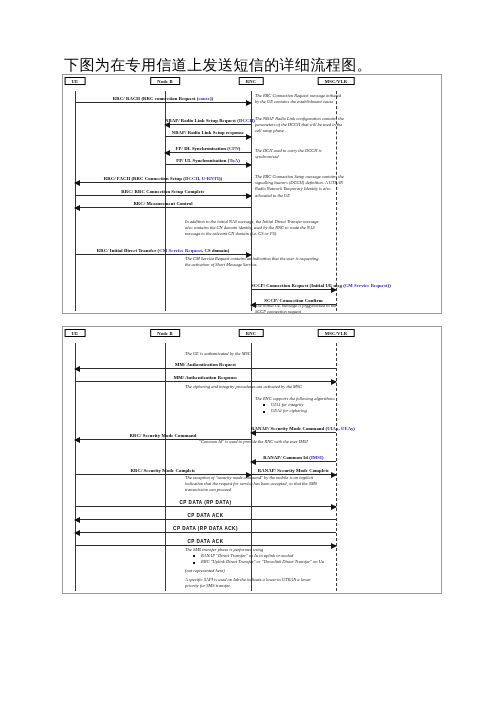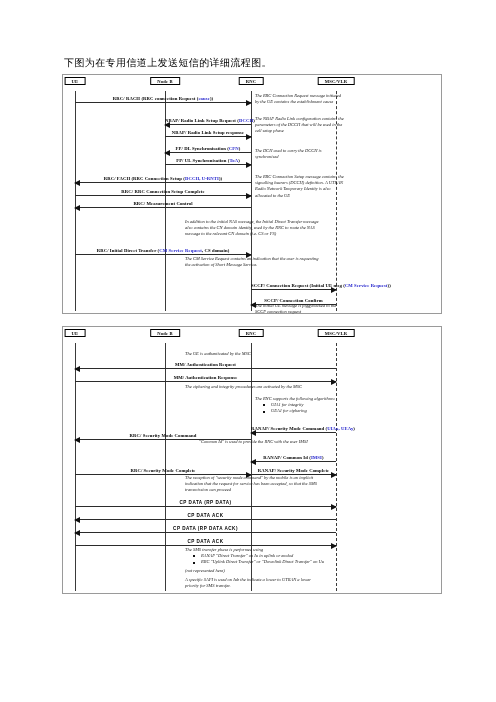--- a/index.html
+++ b/index.html
@@ -10,21 +10,21 @@
     color:#000;
     overflow:hidden;
     position:relative;
   }
   .page{position:relative;width:496px;height:702px;}
 
   .intro{
     position:absolute;
     left:64px; top:56px;
     font-family:"DejaVu Sans", sans-serif;
-    font-size:10px;
+    font-size:15px;
     color:#000;
     letter-spacing:.4px;
     white-space:nowrap;
   }
 
   
   .diagram{
     position:absolute;
     left:62px;
     width:380px;

